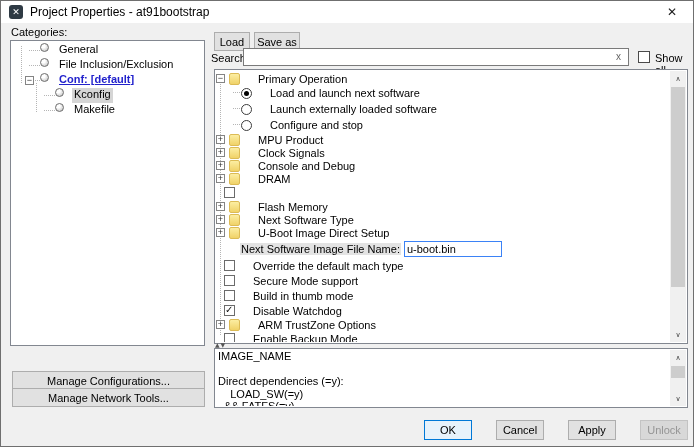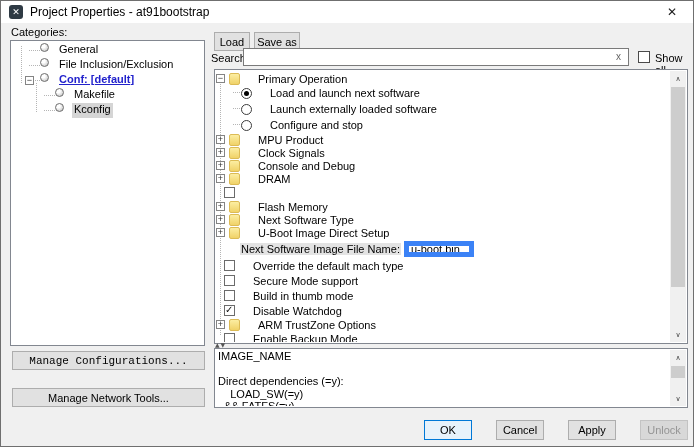--- a/index.html
+++ b/index.html
@@ -49,21 +49,21 @@
   .cfg-row.checkbox{height:15px;padding-left:8px;}
   .cfg-row.inputrow{height:19px;padding-left:6px;}
   .folder-ico{width:11px;height:12px;margin-left:4px;background:linear-gradient(#fceea2,#f0d268);border:1px solid #dcbb55;border-radius:2px;box-sizing:border-box;flex:none;}
   .cfg-label{margin-left:18px;}
   .radio-ctl{width:11px;height:11px;border:1px solid #3c3c3c;border-radius:50%;background:#fff;box-sizing:border-box;position:relative;flex:none;}
   .radio-ctl.on::after{content:"";position:absolute;left:2px;top:2px;width:5px;height:5px;background:#000;border-radius:50%;}
   .check-ctl{width:11px;height:11px;border:1px solid #6b6b6b;background:#fff;box-sizing:border-box;position:relative;flex:none;}
   .check-ctl.on::after{content:"✓";position:absolute;left:0px;top:-2px;font-size:10px;color:#101010;}
   .radio .hstub{left:17px;width:7px;}
   .input-label{background:#e3e3e3;padding:0 1px;}
-  .inline-input{height:16px;border:5px solid #3b82f6;background:#fff;font:inherit;padding:0 2px;width:70px;margin-left:3px;box-sizing:border-box;}
+  .inline-input{height:16px;border:1px solid #3b82f6;background:#fff;font:inherit;padding:0 2px;width:98px;margin-left:3px;box-sizing:border-box;}
 
   
   .sb{position:absolute;top:1px;right:1px;bottom:1px;width:16px;background:#f0f0f0;}
   .sb-btn{position:absolute;left:0;width:16px;height:15px;color:#404040;font-size:7px;display:flex;align-items:center;justify-content:center;font-family:"DejaVu Sans",sans-serif;}
   .sb-up{top:0;} .sb-down{bottom:0;}
   .sb-thumb{position:absolute;left:1px;width:14px;background:#cdcdcd;}
 
   
   .grip{position:absolute;left:214px;top:340px;font-size:6px;letter-spacing:1px;color:#555;font-family:"DejaVu Sans",sans-serif;}
 
@@ -103,29 +103,29 @@
       </div>
       <div class="cat-row l0">
         <span class="hstub"></span>
         <span class="expand cat-expand">−</span>
         <span class="bullet"></span>
         <span class="cat-label link">Conf: [default]</span>
       </div>
       <div class="cat-row l1">
         <span class="hstub"></span>
         <span class="bullet"></span>
+        <span class="cat-label selected">Kconfig</span>
+      </div>
+      <div class="cat-row l1">
+        <span class="hstub"></span>
+        <span class="bullet"></span>
         <span class="cat-label">Makefile</span>
       </div>
-      <div class="cat-row l1">
-        <span class="hstub"></span>
-        <span class="bullet"></span>
-        <span class="cat-label selected">Kconfig</span>
-      </div>
-    </div>
-  <button class="btn mng-btn" style="top:350px;font-family:Liberation Mono, monospace;">Manage Configurations...</button>
+    </div>
+  <button class="btn mng-btn" style="top:370px;">Manage Configurations...</button>
   <button class="btn mng-btn" style="top:387px;">Manage Network Tools...</button>
 
   <button class="btn tb-btn" style="left:213px;width:36px;">Load</button>
   <button class="btn tb-btn" style="left:253px;width:46px;">Save as</button>
 
   <span class="search-label">Search:</span>
   <input class="search-input" value="" style="">
   <span class="search-clear">x</span>
   <span class="showall-box"></span>
   <span class="showall-label">Show all</span>

